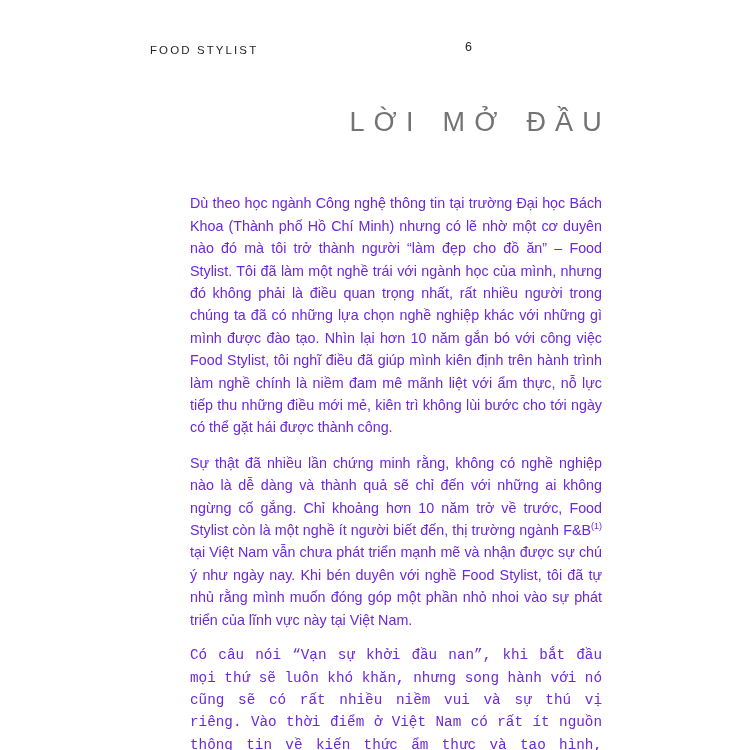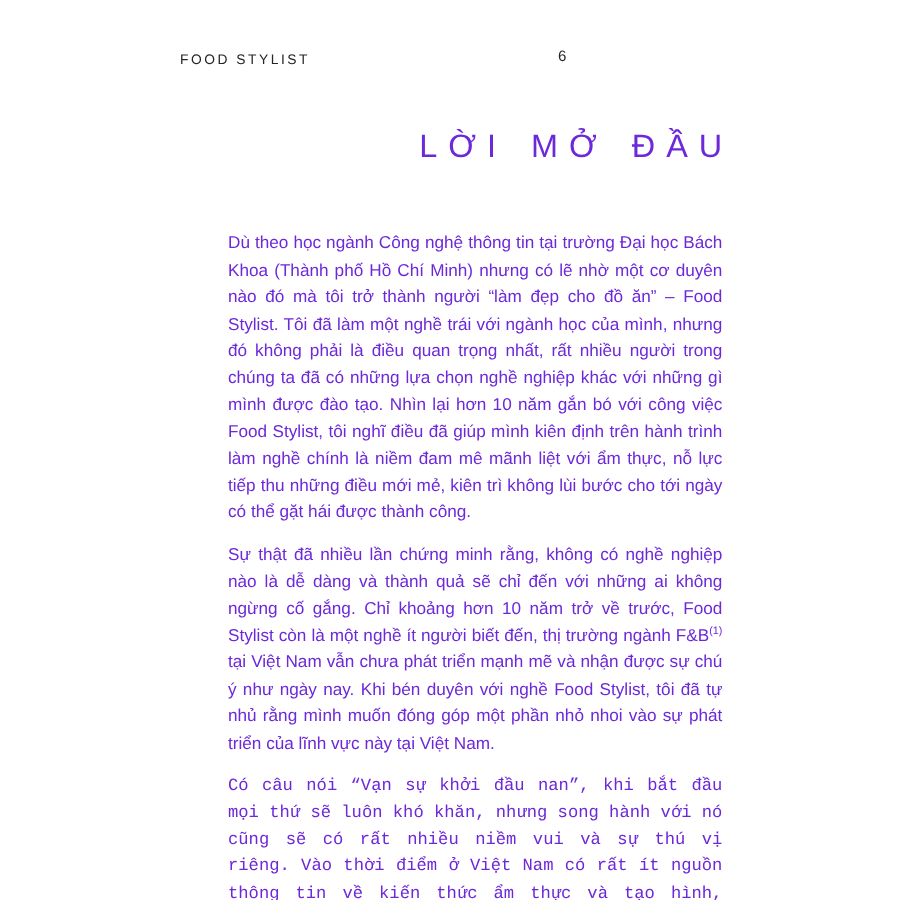--- a/index.html
+++ b/index.html
@@ -44,21 +44,21 @@
     font-size: 12.5px;
     color: #262626;
   }
   .chapter-title {
     margin: 50px -9px 2px 0;
     text-align: right;
     font-size: 27px;
     font-weight: 500;
     letter-spacing: 0.34em;
     word-spacing: 0.12em;
-    color: #6d28d9;
+    color: #737373;
     line-height: 1.2;
   }
   .body-text {
     margin-top: 54px;
     font-size: 14.3px;
     line-height: 22.4px;
     text-align: justify;
     color: #6d28d9;
     margin-left: 40px;
   }

